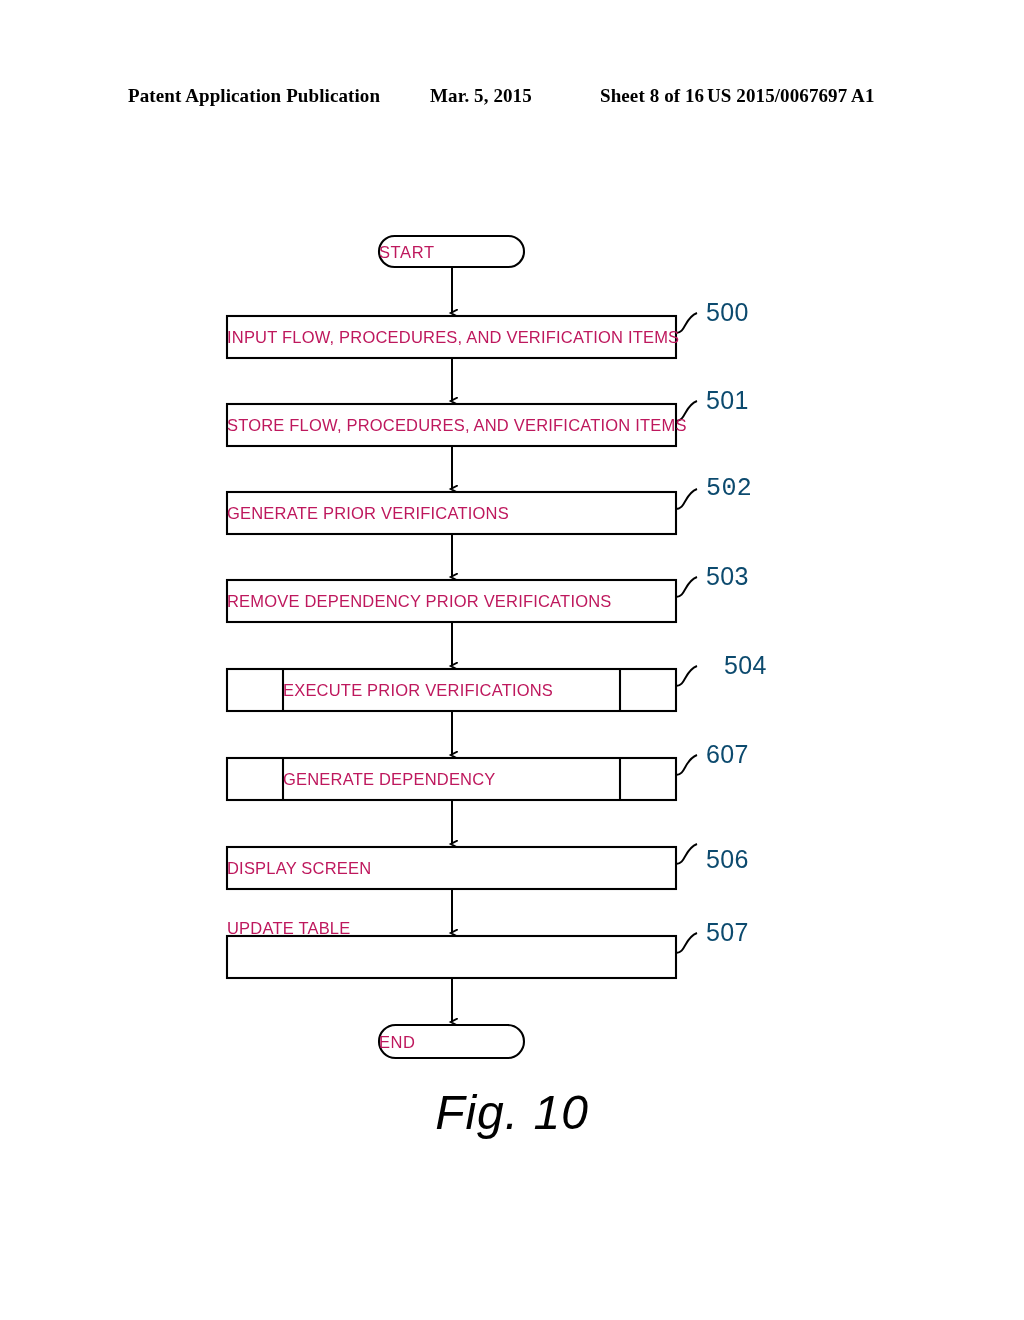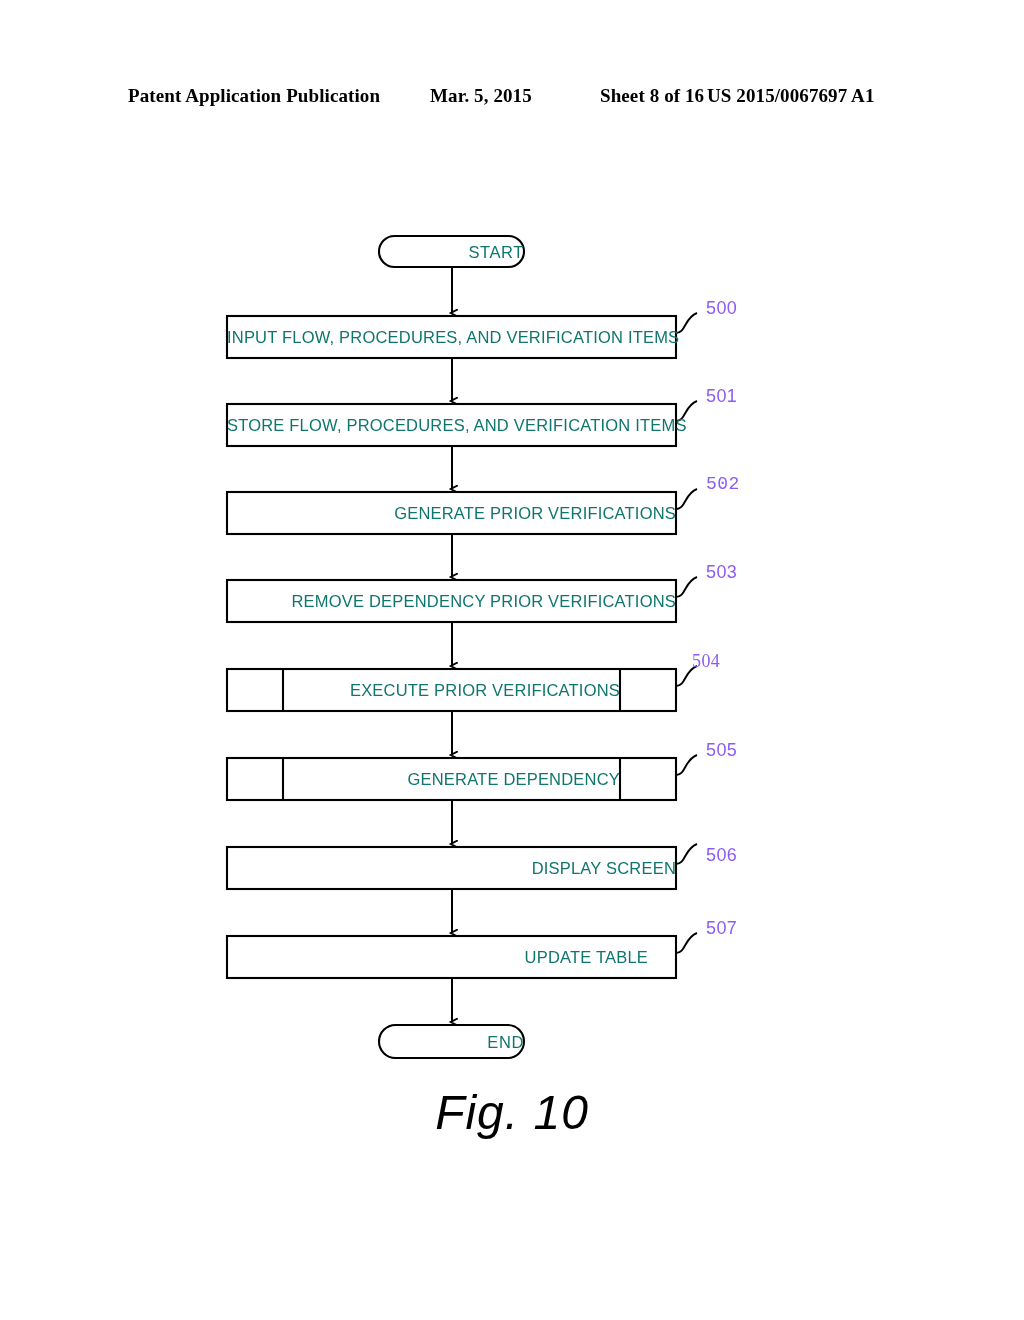--- a/index.html
+++ b/index.html
@@ -49,38 +49,38 @@
     left: 0;
     top: 0;
     width: 1024px;
     height: 1320px;
     display: block;
   }
 
   
   .node-label {
     position: absolute;
-    text-align: right;
+    text-align: left;
     font-family: "Liberation Sans", sans-serif;
     font-size: 16.5px;
     letter-spacing: 0.2px;
-    color: #0f766e;
+    color: #be185d;
     white-space: nowrap;
     line-height: 1;
   }
   .term-label {
     font-size: 16.5px;
     letter-spacing: 0.6px;
   }
   .ref-label {
     position: absolute;
     font-family: "Liberation Sans", sans-serif;
-    font-size: 18px;
+    font-size: 25px;
     letter-spacing: 0.4px;
-    color: #8b5cf6;
+    color: #0c4a6e;
     white-space: nowrap;
   }
   .fig-caption {
     position: absolute;
     left: 0;
     top: 1085px;
     width: 1024px;
     text-align: center;
     font-family: "Liberation Sans", sans-serif;
     font-style: italic;
@@ -156,26 +156,26 @@
 
   <div class="node-label term-label" style="left:379px; top:1034px; width:145px;">END</div>
 
   <div class="node-label" style="left:227px; top:329px; width:449px;">INPUT FLOW, PROCEDURES, AND VERIFICATION ITEMS</div>
   <div class="node-label" style="left:227px; top:417px; width:449px;">STORE FLOW, PROCEDURES, AND VERIFICATION ITEMS</div>
   <div class="node-label" style="left:227px; top:505px; width:449px;">GENERATE PRIOR VERIFICATIONS</div>
   <div class="node-label" style="left:227px; top:593px; width:449px;">REMOVE DEPENDENCY PRIOR VERIFICATIONS</div>
   <div class="node-label" style="left:283px; top:682px; width:337px;">EXECUTE PRIOR VERIFICATIONS</div>
   <div class="node-label" style="left:283px; top:771px; width:337px;">GENERATE DEPENDENCY</div>
   <div class="node-label" style="left:227px; top:860px; width:449px;">DISPLAY SCREEN</div>
-  <div class="node-label" style="left:227px; top:949px; width:421px;">UPDATE TABLE</div>
+  <div class="node-label" style="left:227px; top:920px; width:421px;">UPDATE TABLE</div>
 
   <div class="ref-label" style="left:706px; top:298px;">500</div>
   <div class="ref-label" style="left:706px; top:386px;">501</div>
   <div class="ref-label" style="left:706px; top:474px;font-family:Liberation Mono, monospace;">502</div>
   <div class="ref-label" style="left:706px; top:562px;">503</div>
-  <div class="ref-label" style="left:692px; top:651px;font-family:Liberation Serif, serif;">504</div>
-  <div class="ref-label" style="left:706px; top:740px;">505</div>
+  <div class="ref-label" style="left:724px; top:651px;">504</div>
+  <div class="ref-label" style="left:706px; top:740px;">607</div>
   <div class="ref-label" style="left:706px; top:829px;margin-top:16px;">506</div>
   <div class="ref-label" style="left:706px; top:918px;">507</div>
 
   <div class="fig-caption">Fig. 10</div>
 
 </div>
 
 </body></html>

